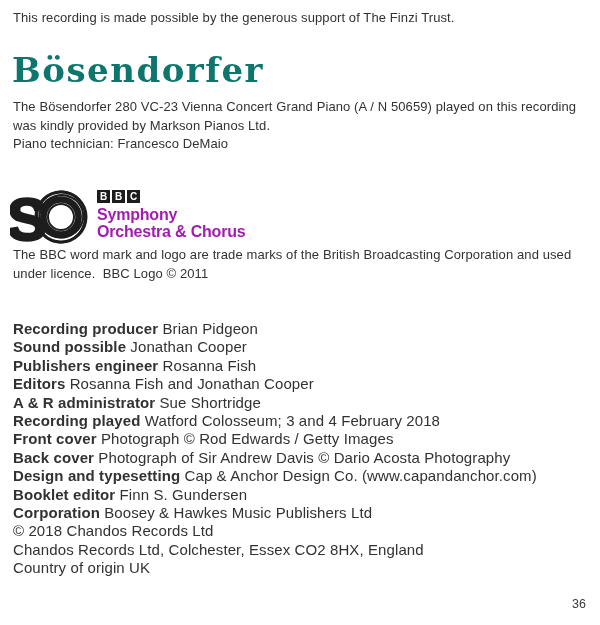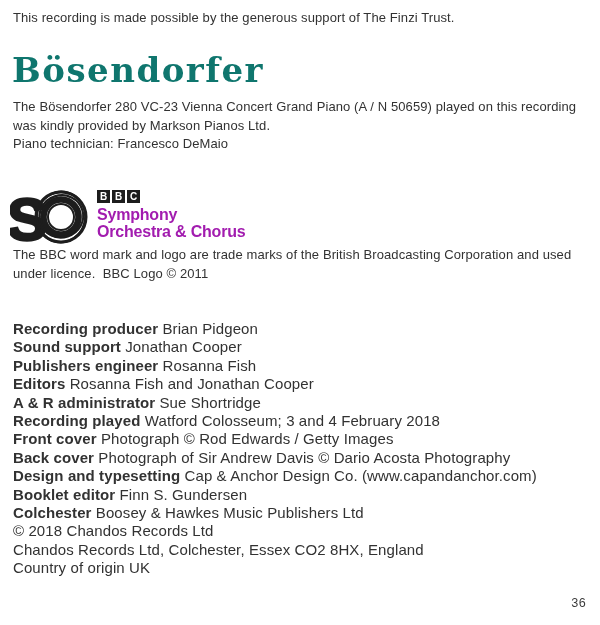--- a/index.html
+++ b/index.html
@@ -49,21 +49,21 @@
   }
   .bbc-line.first { margin-top: 3px; }
 
   .bbc-note { left: 13px; top: 246px; width: 582px; }
 
   .credits { left: 13px; top: 320px; font-size: 15px; line-height: 18.4px; letter-spacing: 0.1px; }
   .credit-label { font-weight: bold; }
 
   .page-number {
     right: 14px; top: 597px;
-    font-size: 12.5px; color: #3a3a3a; font-family: Liberation Mono, monospace;
+    font-size: 12.5px; color: #3a3a3a;
   }
 </style>
 </head>
 <body>
 
 <div class="page">
 
   <p class="abs bodytext finzi-note">This recording is made possible by the generous support of The Finzi Trust.</p>
 
   <div class="abs bos-logo">
@@ -99,30 +99,30 @@
     </div>
   </div>
 
   <div class="abs bodytext bbc-note">
     <div class="prewrap">The BBC word mark and logo are trade marks of the British Broadcasting Corporation and used</div>
     <div class="prewrap">under licence.  BBC Logo © 2011</div>
   </div>
 
   <div class="abs credits">
     <div class="credit-row"><span class="credit-label">Recording producer</span> <span>Brian Pidgeon</span></div>
-    <div class="credit-row"><span class="credit-label">Sound support</span> <span>Jonathan Cooper</span></div>
+    <div class="credit-row"><span class="credit-label">Sound possible</span> <span>Jonathan Cooper</span></div>
     <div class="credit-row"><span class="credit-label">Publishers engineer</span> <span>Rosanna Fish</span></div>
     <div class="credit-row"><span class="credit-label">Editors</span> <span>Rosanna Fish and Jonathan Cooper</span></div>
     <div class="credit-row"><span class="credit-label">A &amp; R administrator</span> <span>Sue Shortridge</span></div>
     <div class="credit-row"><span class="credit-label">Recording played</span> <span>Watford Colosseum; 3 and 4 February 2018</span></div>
     <div class="credit-row"><span class="credit-label">Front cover</span> <span>Photograph © Rod Edwards / Getty Images</span></div>
     <div class="credit-row"><span class="credit-label">Back cover</span> <span>Photograph of Sir Andrew Davis © Dario Acosta Photography</span></div>
     <div class="credit-row"><span class="credit-label">Design and typesetting</span> <span>Cap &amp; Anchor Design Co. (www.capandanchor.com)</span></div>
     <div class="credit-row"><span class="credit-label">Booklet editor</span> <span>Finn S. Gundersen</span></div>
-    <div class="credit-row"><span class="credit-label">Colchester</span> <span>Boosey &amp; Hawkes Music Publishers Ltd</span></div>
+    <div class="credit-row"><span class="credit-label">Corporation</span> <span>Boosey &amp; Hawkes Music Publishers Ltd</span></div>
     <div class="credit-row">© 2018 Chandos Records Ltd</div>
     <div class="credit-row">Chandos Records Ltd, Colchester, Essex CO2 8HX, England</div>
     <div class="credit-row">Country of origin UK</div>
   </div>
 
   <div class="abs page-number">36</div>
 
 </div>
 
 </body></html>

